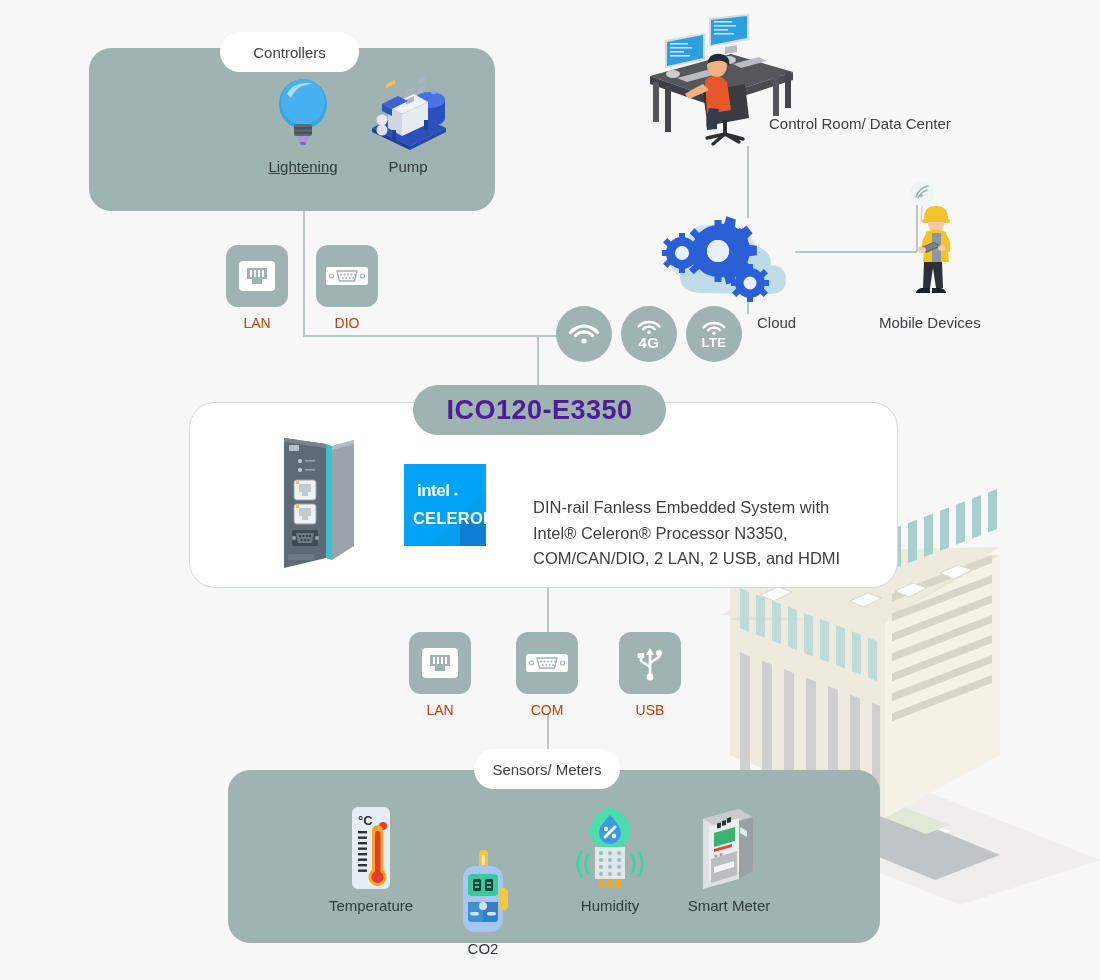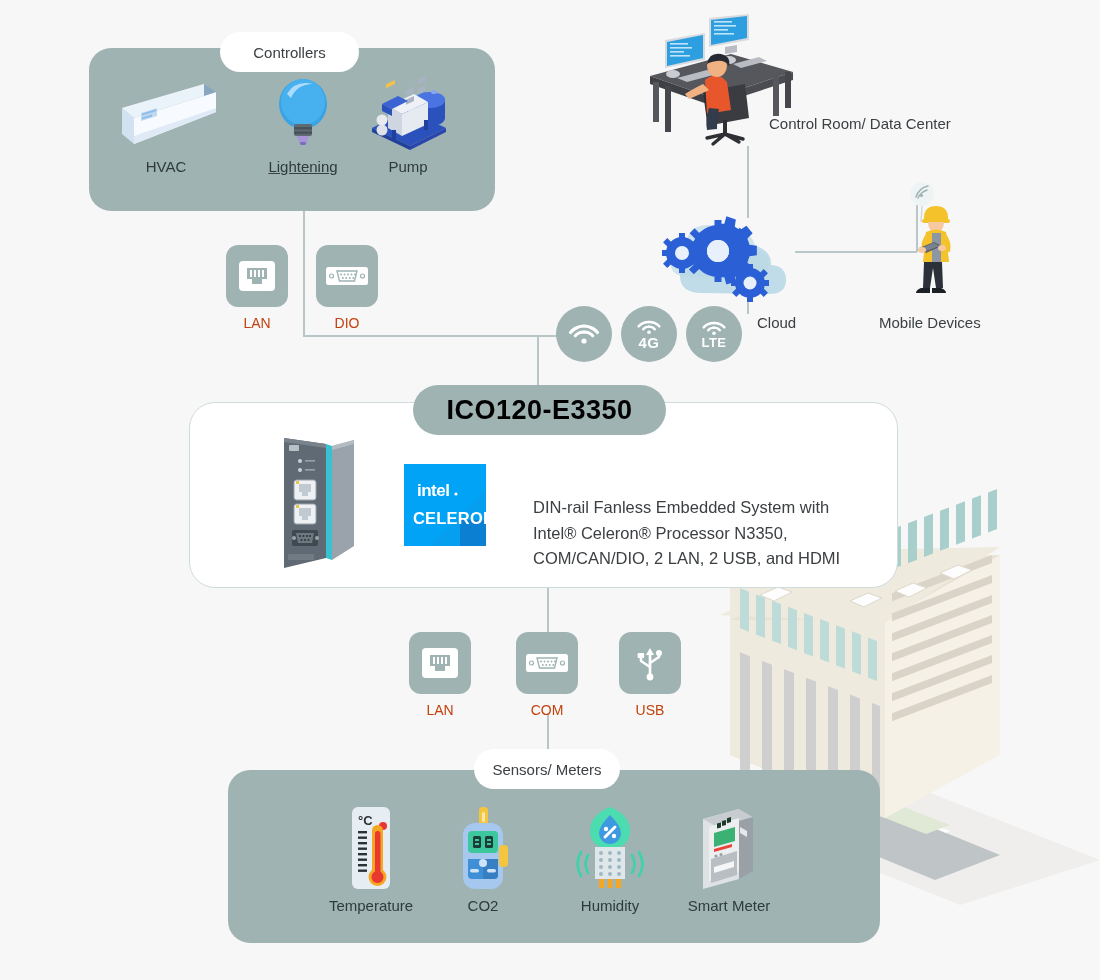--- a/index.html
+++ b/index.html
@@ -67,21 +67,21 @@
     position:absolute;
     background:#ffffff;
     border:1.5px solid #cfdcdc;
     border-radius:26px;
   }
   .product-badge{
     position:absolute;
     background:#9fb3b2;
     border-radius:26px;
     display:flex;align-items:center;justify-content:center;
-    color:#000000;font-weight:bold;
+    color:#4c1d95;font-weight:bold;
     letter-spacing:.5px;
   }
   .product-desc{
     position:absolute;
     font-size:16.5px;line-height:1.55;color:#3c4043;
     width:340px;
   }
 
   
   .scene-label{position:absolute;font-size:15px;color:#3c4043;white-space:nowrap;}
@@ -188,36 +188,20 @@
   <div class="line vline" style="left:916px;top:205px;height:47px;"></div>
 
   <div class="line vline" style="left:547px;top:586px;height:46px;"></div>
 
   <div class="line vline" style="left:547px;top:714px;height:50px;"></div>
 
   <div class="panel" style="left:89px;top:48px;width:406px;height:163px;"></div>
 
   <div class="panel-title" style="left:220px;top:32px;width:139px;">Controllers</div>
 
-  <div class="item" style="left:108px;top:78px;width:116px;">
-    <div class="art">
-      <svg width="116" height="74" viewBox="0 0 116 74">
-        <polygon points="14,30 96,6 108,14 26,40" fill="#eef4fb"></polygon>
-        <polygon points="96,6 108,14 108,34 96,26" fill="#2c5d87"></polygon>
-        <polygon points="14,30 26,40 26,66 14,56" fill="#d3e2f1"></polygon>
-        <polygon points="26,40 108,14 108,34 26,66" fill="#f7fbff"></polygon>
-        <polygon points="26,58 108,30 108,34 26,66" fill="#dfeaf6"></polygon>
-        <polygon points="96,6 108,14 26,40 14,30" fill="#e6eff9" opacity=".5"></polygon>
-        <rect x="33" y="45" width="16" height="8" transform="skewY(-17)" fill="#bfd9f2"></rect>
-        <rect x="34" y="46" width="14" height="2" transform="skewY(-17)" fill="#8fbde8"></rect>
-        <rect x="34" y="50" width="10" height="2" transform="skewY(-17)" fill="#8fbde8"></rect>
-      </svg>
-    </div>
-    <div class="caption">HVAC</div>
-  </div>
 
   <div class="item" style="left:253px;top:74px;width:100px;text-decoration:underline;">
     <div class="art">
       <svg width="100" height="78" viewBox="0 0 100 78">
         <ellipse cx="50" cy="30" rx="24" ry="25" fill="#3aa3e3"></ellipse>
         <ellipse cx="50" cy="28" rx="22" ry="23" fill="#47b1ef"></ellipse>
         <path d="M34 20 q8 -14 26 -10 q-16 0 -22 14 z" fill="#cfeaff" opacity=".75"></path>
         <rect x="41" y="50" width="18" height="12" rx="2" fill="#5f6a72"></rect>
         <rect x="41" y="53" width="18" height="2.4" fill="#47525a"></rect>
         <rect x="41" y="57.5" width="18" height="2.4" fill="#47525a"></rect>
@@ -632,21 +616,21 @@
 
         <rect x="54" y="20" width="11" height="50" rx="5.5" fill="#f5a623"></rect>
         <circle cx="59.5" cy="72" r="9" fill="#f5a623"></circle>
         <rect x="57" y="26" width="5.5" height="44" rx="2.7" fill="#e8382f"></rect>
         <circle cx="59.5" cy="72" r="6" fill="#e8382f"></circle>
       </svg>
     </div>
     <div class="caption">Temperature</div>
   </div>
 
-  <div class="item" style="left:443px;top:805px;width:80px;">
+  <div class="item" style="left:443px;top:848px;width:80px;">
     <div class="art">
       <svg width="80" height="86" viewBox="0 0 80 86">
         <rect x="36" y="2" width="9" height="20" rx="3.5" fill="#f5c53d"></rect>
         <rect x="39" y="7" width="3" height="10" rx="1.5" fill="#fff" opacity=".6"></rect>
         <rect x="20" y="18" width="40" height="66" rx="12" fill="#a6c8ee"></rect>
         <rect x="56" y="40" width="9" height="22" rx="4" fill="#f5c53d"></rect>
         <rect x="25" y="26" width="30" height="22" rx="4" fill="#3cc79c"></rect>
         <g fill="#1d3b38">
           <rect x="30" y="31" width="8" height="12" rx="1.6"></rect>
           <rect x="42" y="31" width="8" height="12" rx="1.6"></rect>

